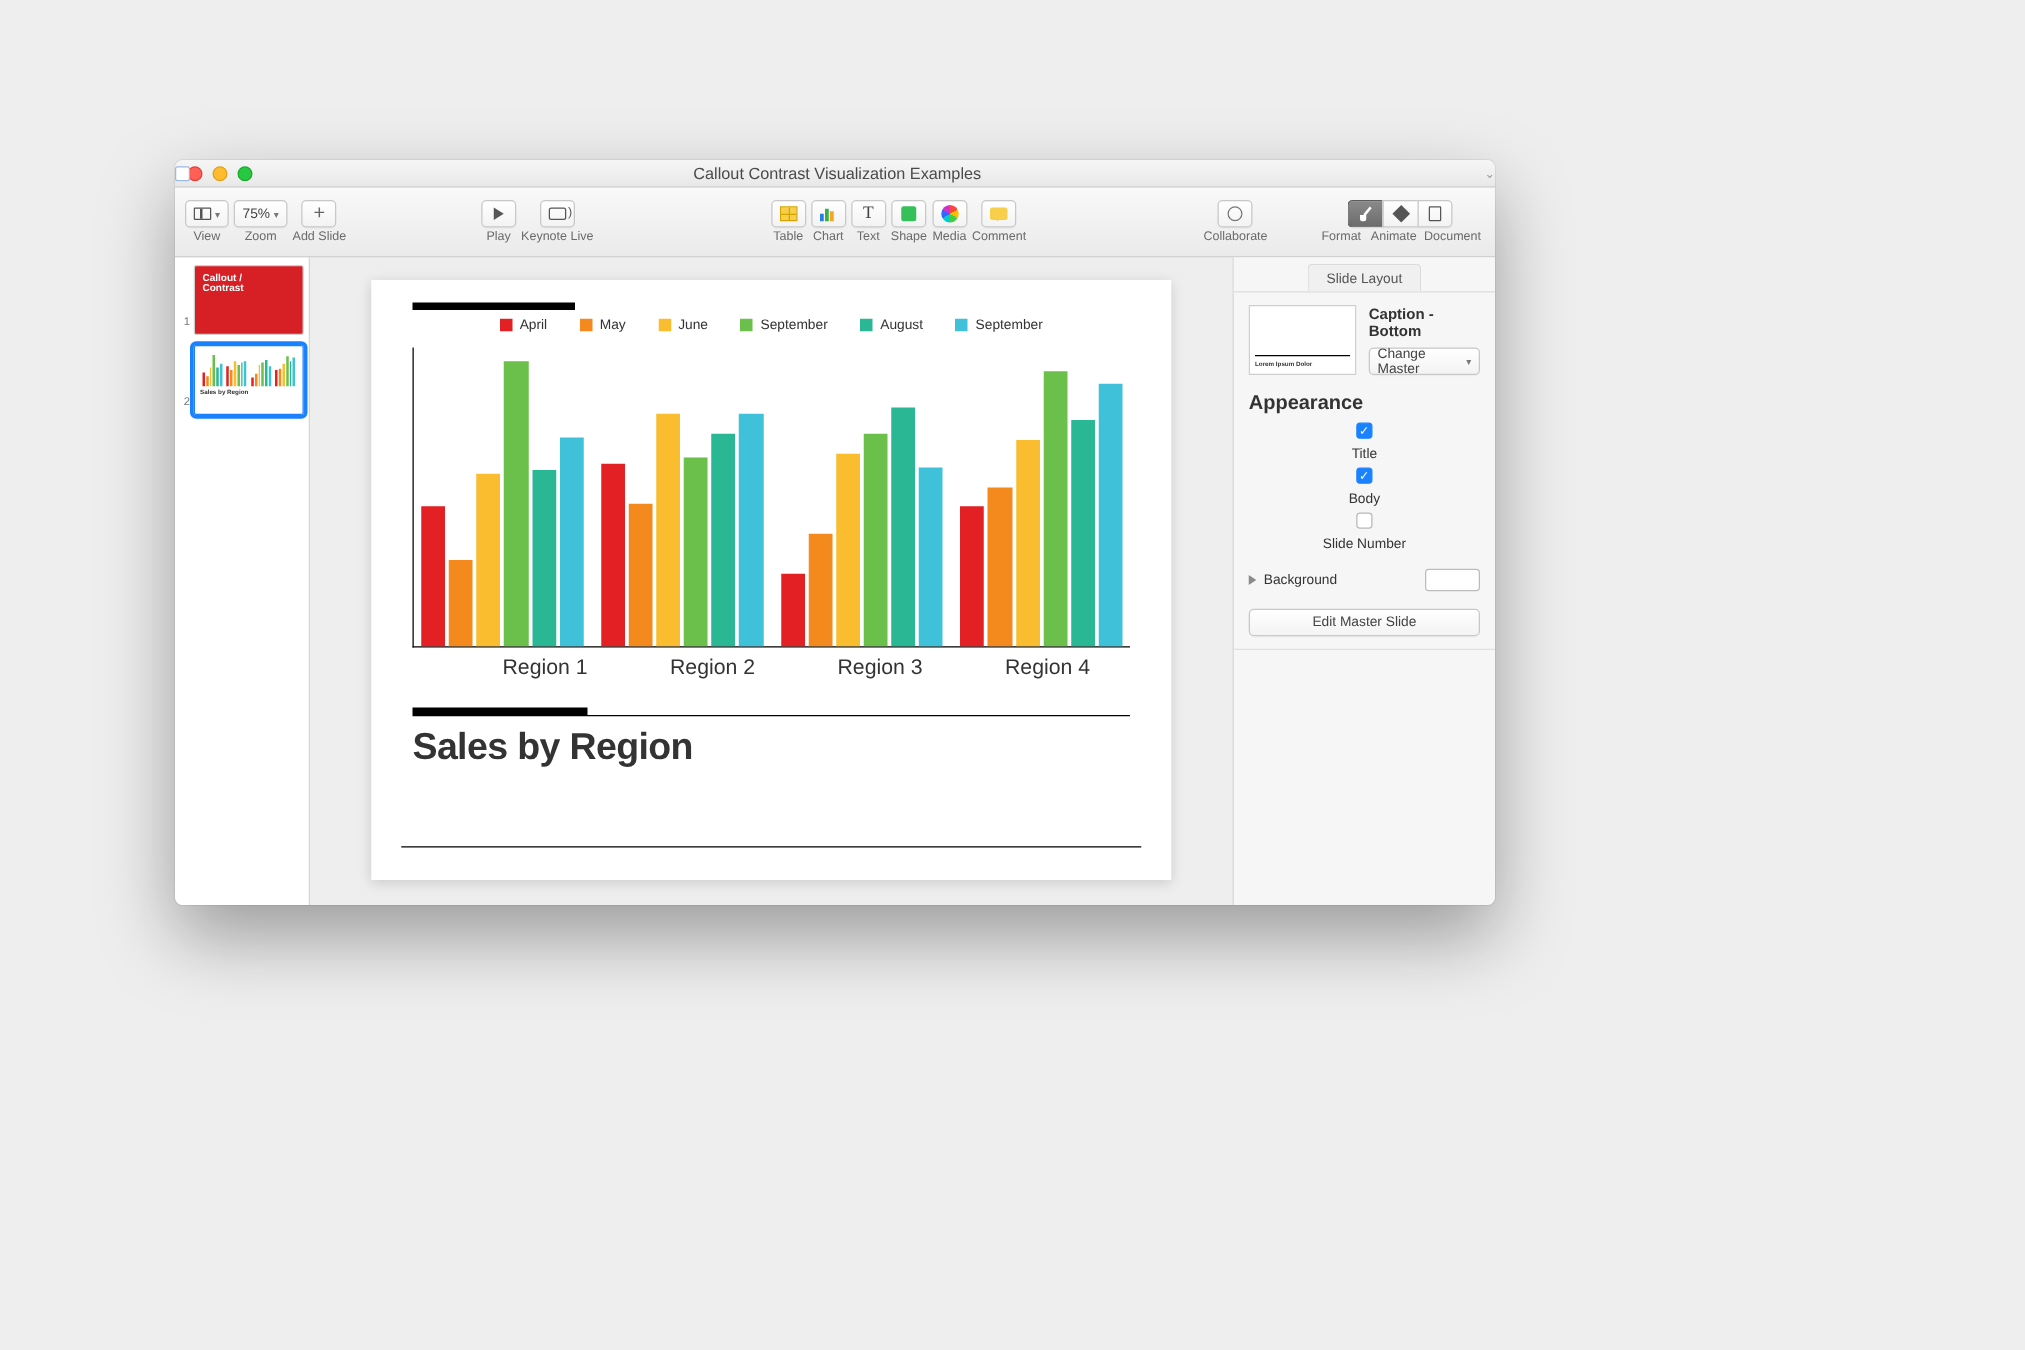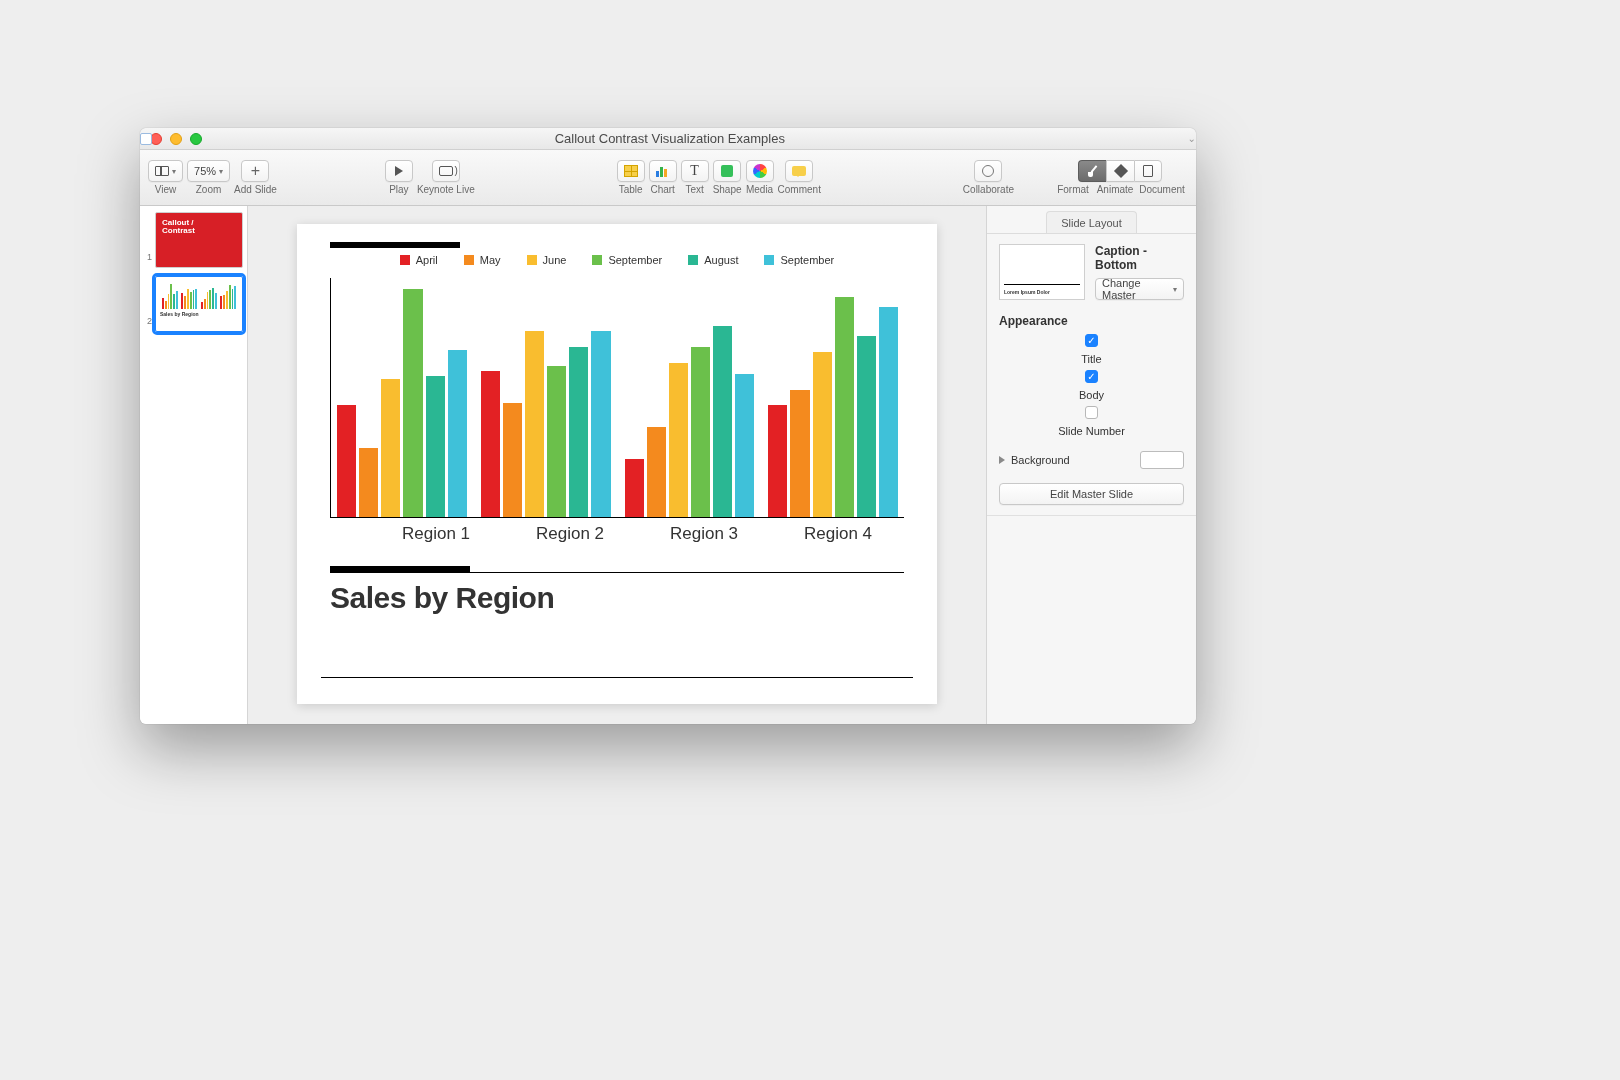--- a/index.html
+++ b/index.html
@@ -92,21 +92,21 @@
   .tabs{height:28px;display:flex;align-items:flex-end;justify-content:center;border-bottom:1px solid #dcdcdc;background:#f6f6f6;}
   .tabs .tab{height:22px;padding:0 14px;border:1px solid #dcdcdc;border-bottom:none;background:#f0f0f0;border-radius:4px 4px 0 0;font-size:11px;color:#555;display:flex;align-items:center;}
   .inspector-body{padding:10px 12px;font-size:11px;color:#333;}
   .masterprev{display:flex;gap:10px;align-items:flex-start;margin-bottom:14px;}
   .masterprev .mp{width:86px;height:56px;background:#fff;border:1px solid #cfcfcf;position:relative;}
   .masterprev .mp::after{content:"Lorem Ipsum Dolor";position:absolute;left:4px;bottom:4px;font-size:5px;color:#333;font-weight:700;}
   .masterprev .mp::before{content:"";position:absolute;left:4px;right:4px;bottom:14px;height:1px;background:#000;}
   .masterprev .side{flex:1;}
   .masterprev .mt{font-weight:700;font-size:12px;margin-bottom:6px;}
   .chgbtn{width:100%;}
-  .section-title{font-weight:600;margin:12px 0 6px;font-size:12px;}
+  .section-title{font-weight:600;margin:12px 0 6px;font-size:16px;}
   .checkrow{display:flex;align-items:center;gap:6px;margin:5px 0;flex-direction:column;}
   .checkbox{width:13px;height:13px;border:1px solid #b8b8b8;border-radius:3px;background:#fff;display:flex;align-items:center;justify-content:center;font-size:10px;color:#fff;}
   .checkbox.checked{background:#1a82ff;border-color:#1a82ff;}
   .checkbox.checked::after{content:"✓";}
   .disclose{display:flex;align-items:center;gap:6px;margin:14px 0;justify-content:space-between;}
   .disclose .dlabel{display:flex;align-items:center;gap:6px;}
   .tri{width:0;height:0;border-top:4px solid transparent;border-bottom:4px solid transparent;border-left:6px solid #8a8a8a;}
   .colorwell{width:44px;height:18px;background:#fff;border:1px solid #bcbcbc;border-radius:3px;}
   .editmaster{width:100%;margin-top:8px;}
   .hr{height:1px;background:#e0e0e0;margin:10px -12px;}

